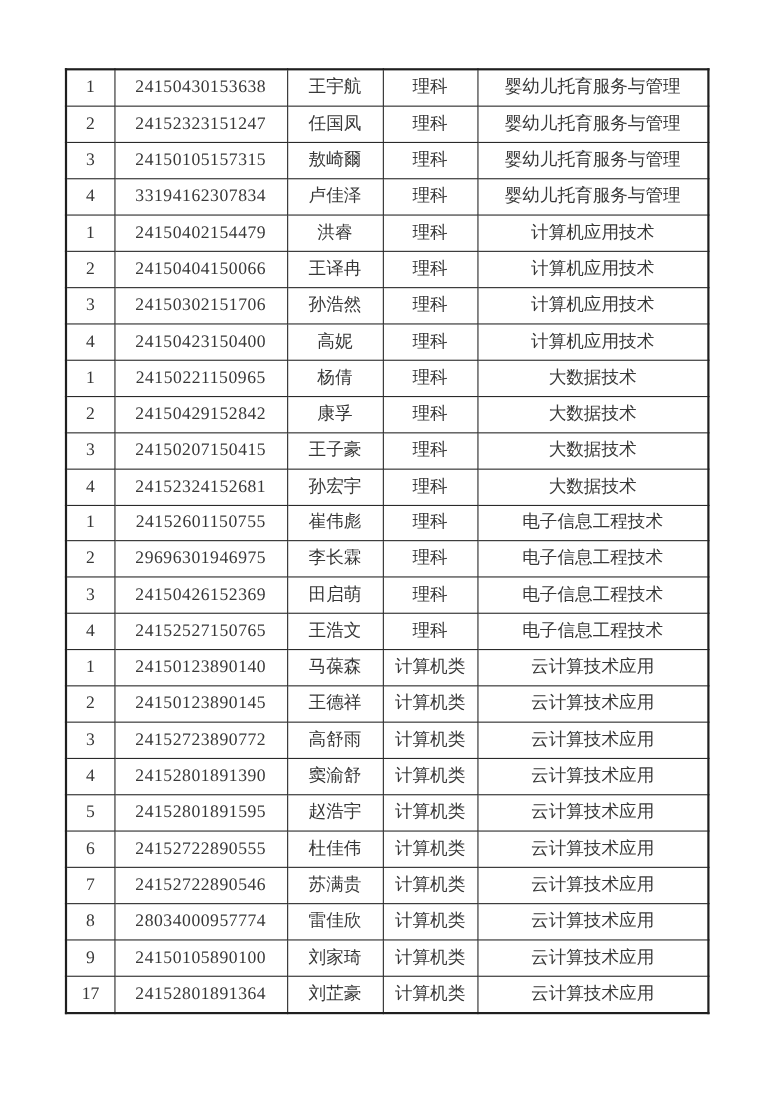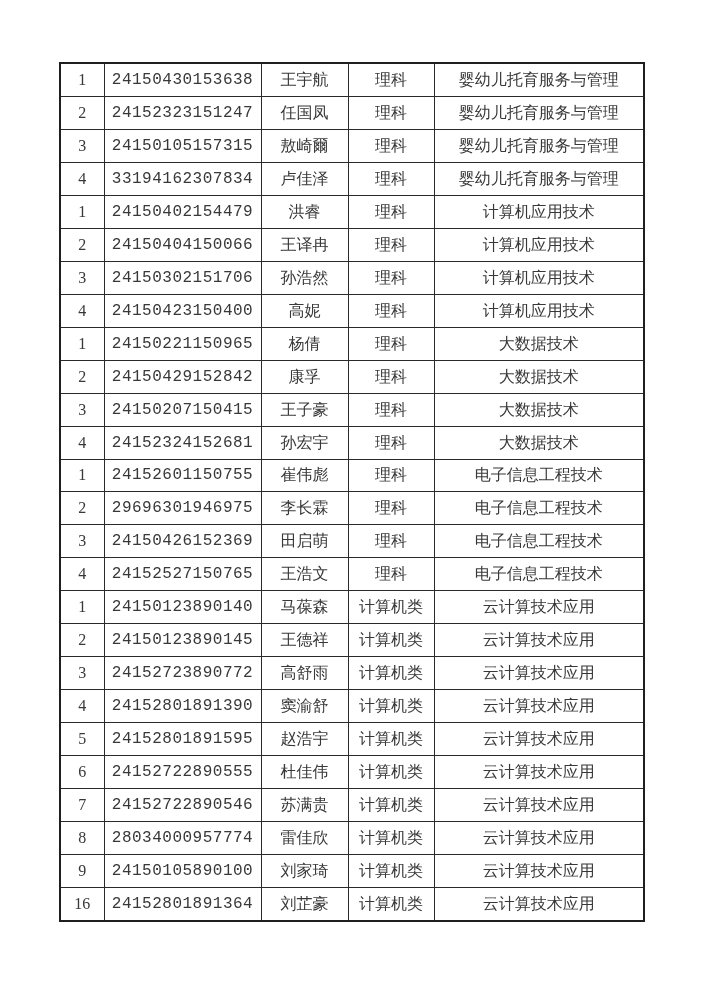--- a/index.html
+++ b/index.html
@@ -37,21 +37,20 @@
     vertical-align: middle;
     padding: 0;
     font-size: 16px;
     color: #383838;
     line-height: 1;
     white-space: nowrap;
     overflow: hidden;
   }
   td.exam-id-cell {
     letter-spacing: 0.5px;
-    font-family: Liberation Mono, monospace;
   }
 </style>
 </head>
 <body>
 
 <div class="page">
   <table class="doc-table">
     <colgroup>
       <col style="width:44px">
       <col style="width:157px">
@@ -229,21 +228,21 @@
           <td class="major-cell">云计算技术应用</td>
         </tr>
         <tr>
           <td class="seq-cell">9</td>
           <td class="exam-id-cell">24150105890100</td>
           <td class="name-cell">刘家琦</td>
           <td class="category-cell">计算机类</td>
           <td class="major-cell">云计算技术应用</td>
         </tr>
         <tr>
-          <td class="seq-cell">16</td>
+          <td class="seq-cell">17</td>
           <td class="exam-id-cell">24152801891364</td>
           <td class="name-cell">刘芷豪</td>
           <td class="category-cell">计算机类</td>
           <td class="major-cell">云计算技术应用</td>
         </tr>
       </tbody>
   </table>
 </div>
 
 </body></html>

